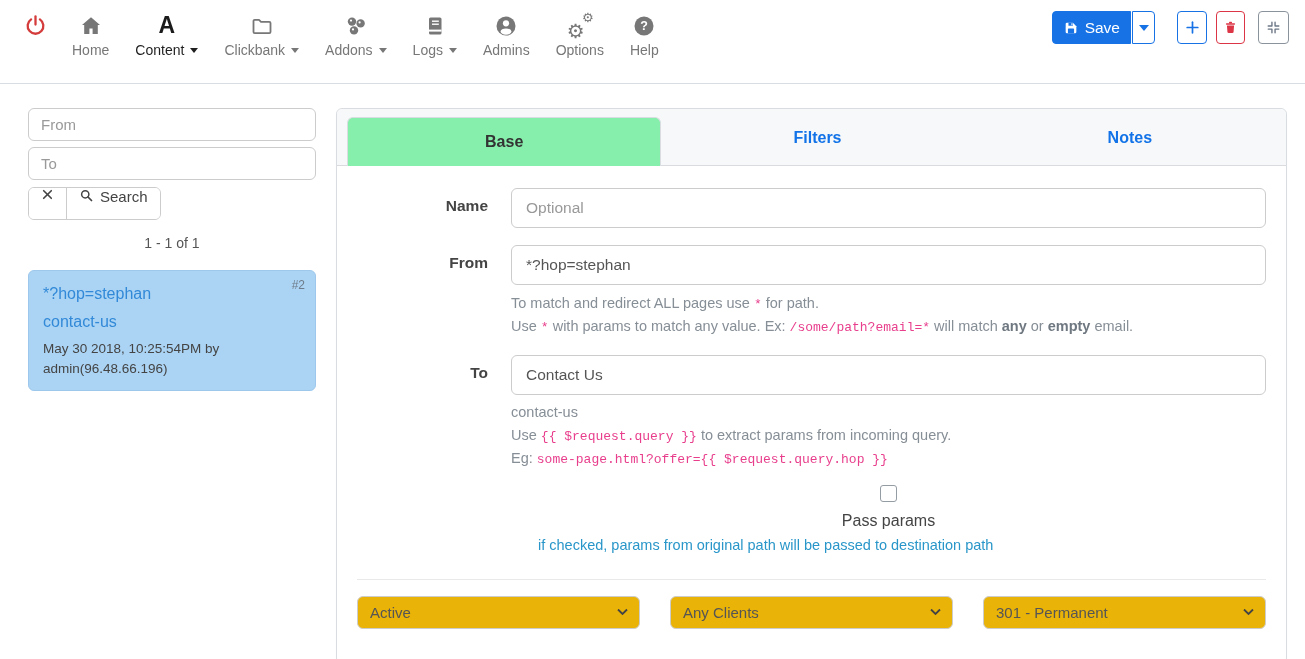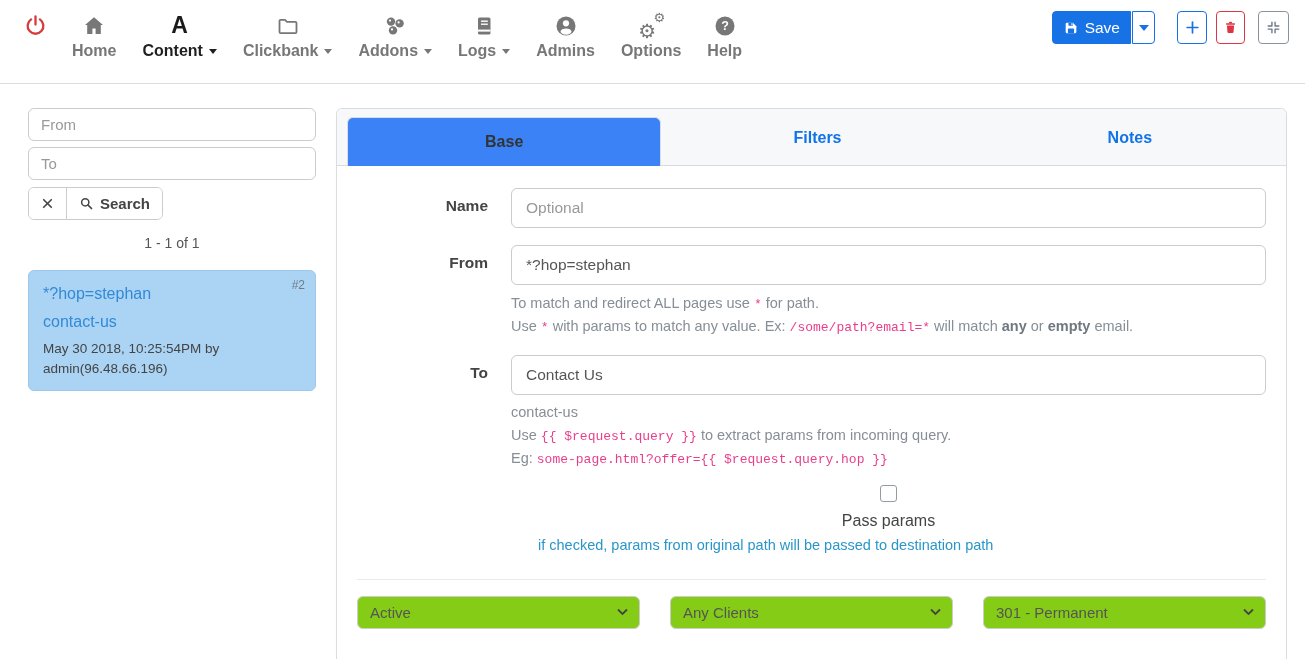--- a/index.html
+++ b/index.html
@@ -9,21 +9,21 @@
     font-family:"Liberation Sans","DejaVu Sans",sans-serif; font-size:15px; color:#444;
     position:relative;
   }
 
   
   .navbar { height:84px; border-bottom:1px solid #d7dde3; display:flex; align-items:flex-start; padding-left:14px; position:relative; background:#fff; }
   .power-btn { padding:14px 12px 0 10px; cursor:pointer; background:none; border:none; }
   .nav-item { display:flex; flex-direction:column; align-items:center; padding:12px 13px 0; cursor:pointer; background:none; border:none; font-family:inherit; }
   .nav-icon { height:27px; display:flex; align-items:center; justify-content:center; }
   .nav-label-row { display:flex; align-items:center; margin-top:3px; }
-  .nav-label { font-size:16px; color:#777;font-weight:bold; }
+  .nav-label { font-size:14px; color:#777; }
   .nav-item.active .nav-label { color:#1f1f1f; }
   .caret { width:0; height:0; border:4.5px solid transparent; border-top:5.5px solid #777; margin:5px 0 0 6px; }
   .nav-item.active .caret { border-top-color:#1f1f1f; }
   .letter-a { font-weight:800; font-size:23px; color:#1b1b1b; line-height:1; }
   .gears-wrap { position:relative; width:26px; height:26px; color:#777; }
   .gear-big { font-size:20px; position:absolute; left:0; bottom:-2px; line-height:1; }
   .gear-small { font-size:13px; position:absolute; right:-1px; top:-2px; line-height:1; }
 
   
   .toolbar { position:absolute; right:16px; top:11px; display:flex; align-items:center; }
@@ -36,54 +36,54 @@
   .btn-compress { width:31px; border:1px solid #8a939c; border-radius:4px; margin-left:13px; }
 
   
   .layout { display:flex; align-items:flex-start; gap:20px; padding:24px 18px 0 28px; }
 
   
   .sidebar { width:288px; flex:none; }
   .side-input { width:100%; height:33px; border:1px solid #ccc; border-radius:6px; padding:0 12px; font-size:15px; color:#555; margin-bottom:6px; background:#fff; font-family:inherit; }
   .side-input::placeholder { color:#999; }
   .btn-group { display:inline-flex; border:1px solid #ccc; border-radius:6px; overflow:hidden; background:#fff; margin-top:1px; }
-  .bg-btn { height:31px; display:flex; align-items:center; gap:6px; padding:0 12px; font-size:15px; color:#444; background:#fff; border:none; cursor:pointer; font-family:inherit;font-weight:bold; }
+  .bg-btn { height:31px; display:flex; align-items:flex-start; gap:6px; padding:0 12px; font-size:15px; color:#444; background:#fff; border:none; cursor:pointer; font-family:inherit; }
   .bg-btn.right { border-left:1px solid #ccc; }
   .result-count { text-align:center; color:#555; font-size:14px; margin:15px 0 19px; }
   .hop-item { background:#abd4f4; border:1px solid #9dc7eb; border-radius:6px; padding:9px 14px 11px; position:relative; cursor:pointer; }
   .hop-num { position:absolute; top:7px; right:10px; font-size:12px; color:#6e7b8a; }
   .hop-link { display:block; color:#3289d8; font-size:16px; line-height:1.78; text-decoration:none; cursor:pointer; }
   .hop-meta { color:#444; font-size:13.5px; line-height:1.5; margin-top:2px; }
 
   
   .card { flex:1; border:1px solid #d9dde1; border-radius:6px; background:#fff; box-shadow:0 1px 1px rgba(0,0,0,.04); }
   .tabs { position:relative; height:57px; display:flex; background:#f7f8f9; border-radius:6px 6px 0 0; }
   .tabs::before { content:""; position:absolute; left:0; right:0; bottom:0; height:1px; background:#d9dbde; }
   .tab { flex:1; display:flex; align-items:center; justify-content:center; font-size:16px; font-weight:700; color:#1273e8; cursor:pointer; }
-  .tab.active { position:relative; z-index:1; background:#3b82f6; border:1px solid #d9dde1; border-bottom:none; border-radius:6px 6px 0 0; margin:8px 0 0 10px; color:#333; }
+  .tab.active { position:relative; z-index:1; background:#86efac; border:1px solid #d9dde1; border-bottom:none; border-radius:6px 6px 0 0; margin:8px 0 0 10px; color:#333; }
 
   .card-body { padding:22px 20px 34px; }
   .frow { display:flex; margin-bottom:17px; }
   .flabel { width:131px; flex:none; text-align:right; font-weight:700; color:#444; font-size:15.5px; padding-top:9px; }
   .fctrl { flex:1; margin-left:23px; min-width:0; }
   .text-input { width:100%; height:40px; border:1px solid #ccc; border-radius:6px; padding:0 14px; font-size:15.5px; color:#555; background:#fff; font-family:inherit; }
   .text-input::placeholder { color:#999; }
   .help { color:#868e96; font-size:14.5px; line-height:1.55; margin-top:7px; }
   .help .line { display:block; }
   .help b { color:#6f7880; }
   code.pink { font-family:"Liberation Mono","DejaVu Sans Mono",monospace; color:#e83e8c; font-size:13px; }
   .slug { color:#868e96; font-size:14.5px; margin-top:9px; }
   .checkbox-row { display:flex; align-items:center; gap:10px; margin-top:2px; cursor:pointer;flex-direction:column; }
   input.cb { appearance:none; -webkit-appearance:none; width:17px; height:17px; border:1px solid #949ca4; border-radius:3px; background:#fff; margin:0; cursor:pointer; }
   .cb-label { font-size:16px; color:#444; }
   .info-help { color:#2996c9; font-size:14.5px; margin:7px 0 0 27px; }
   .divider { border-top:1px solid #e9e9e9; margin:26px 0 16px; }
   .select-row { display:flex; gap:30px; }
   .select-wrap { flex:1; position:relative; }
-  select { width:100%; height:33px; appearance:none; -webkit-appearance:none; border:1px solid #ccc; border-radius:6px; background:#84cc16; padding:0 12px; font-size:15px; color:#555; font-family:inherit; cursor:pointer; }
+  select { width:100%; height:33px; appearance:none; -webkit-appearance:none; border:1px solid #ccc; border-radius:6px; background:#eab308; padding:0 12px; font-size:15px; color:#555; font-family:inherit; cursor:pointer; }
   .chev { position:absolute; right:12px; top:50%; transform:translateY(-50%); pointer-events:none; }
 </style>
 </head>
 <body>
 
 <header class="navbar">
   <button class="power-btn">
     <span>
       <svg width="23" height="23" viewBox="0 0 24 24">
           <g fill="none" stroke="#d43c3c" stroke-width="2.4" stroke-linecap="round">

